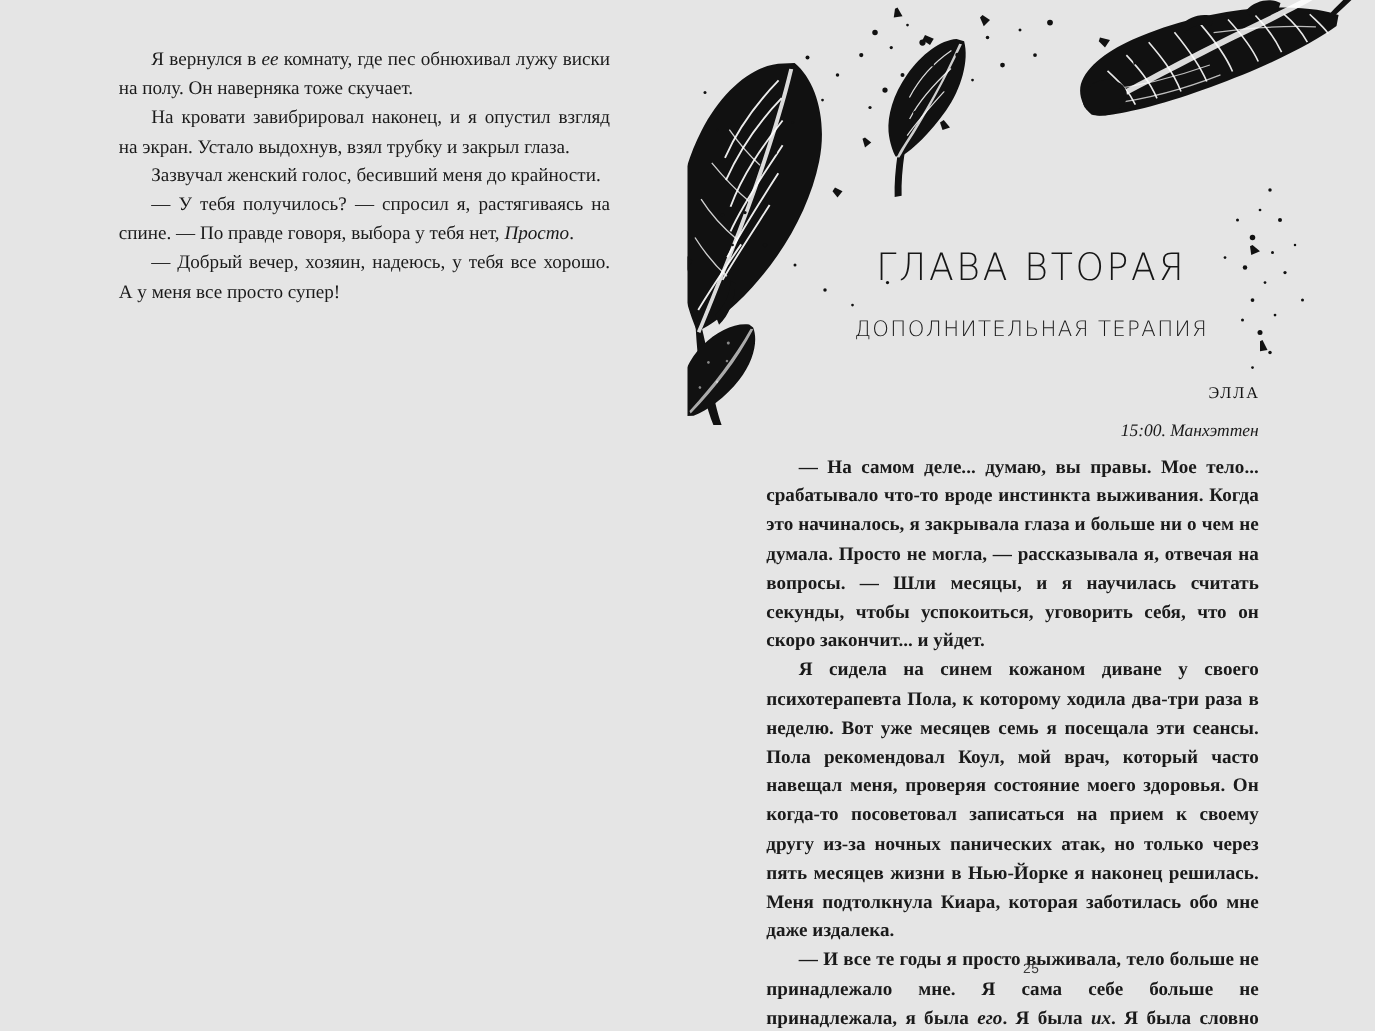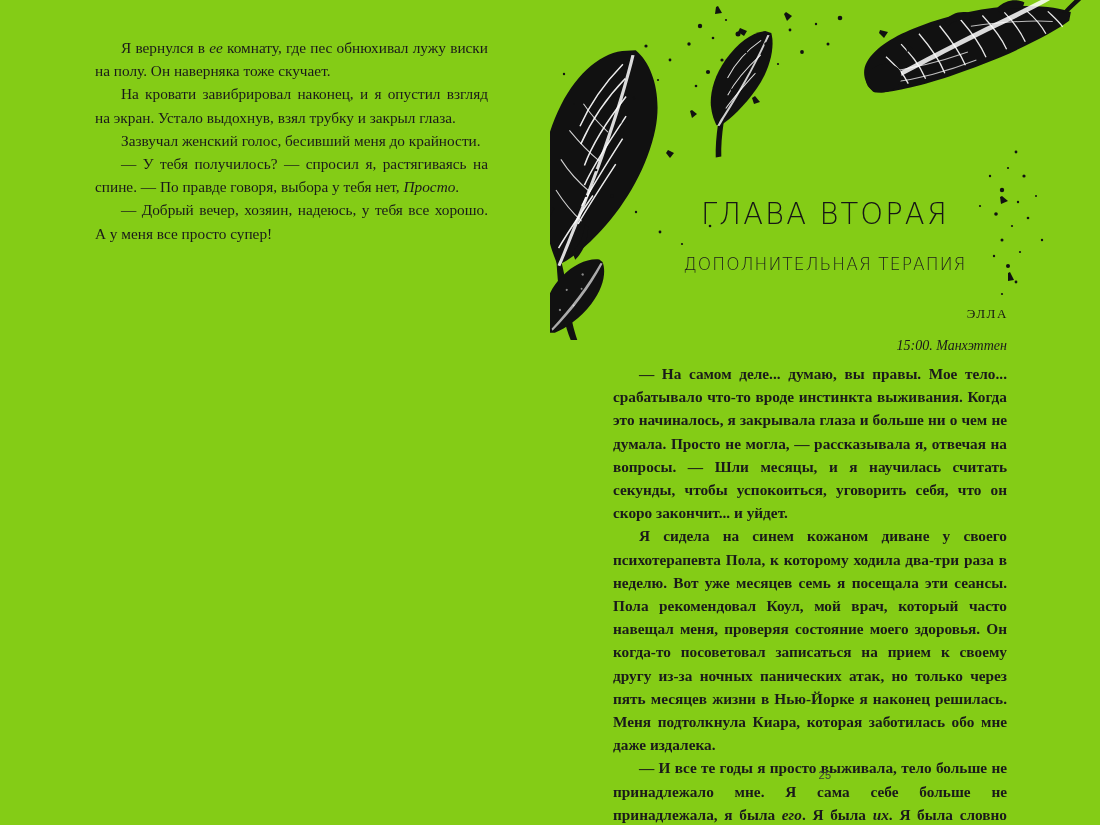--- a/index.html
+++ b/index.html
@@ -12,21 +12,21 @@
     width: 1100px;
     height: 825px;
     overflow: hidden;
     font-family: "Liberation Serif", "DejaVu Serif", serif;
     color: #1a1a1a;
   }
   .spread {
     position: relative;
     width: 1100px;
     height: 825px;
-    background: #84cc16;
+    background: #e5e5e5;
   }
 
   
   .page-left {
     position: absolute;
     left: 0;
     top: 0;
     width: 550px;
     height: 825px;
   }

